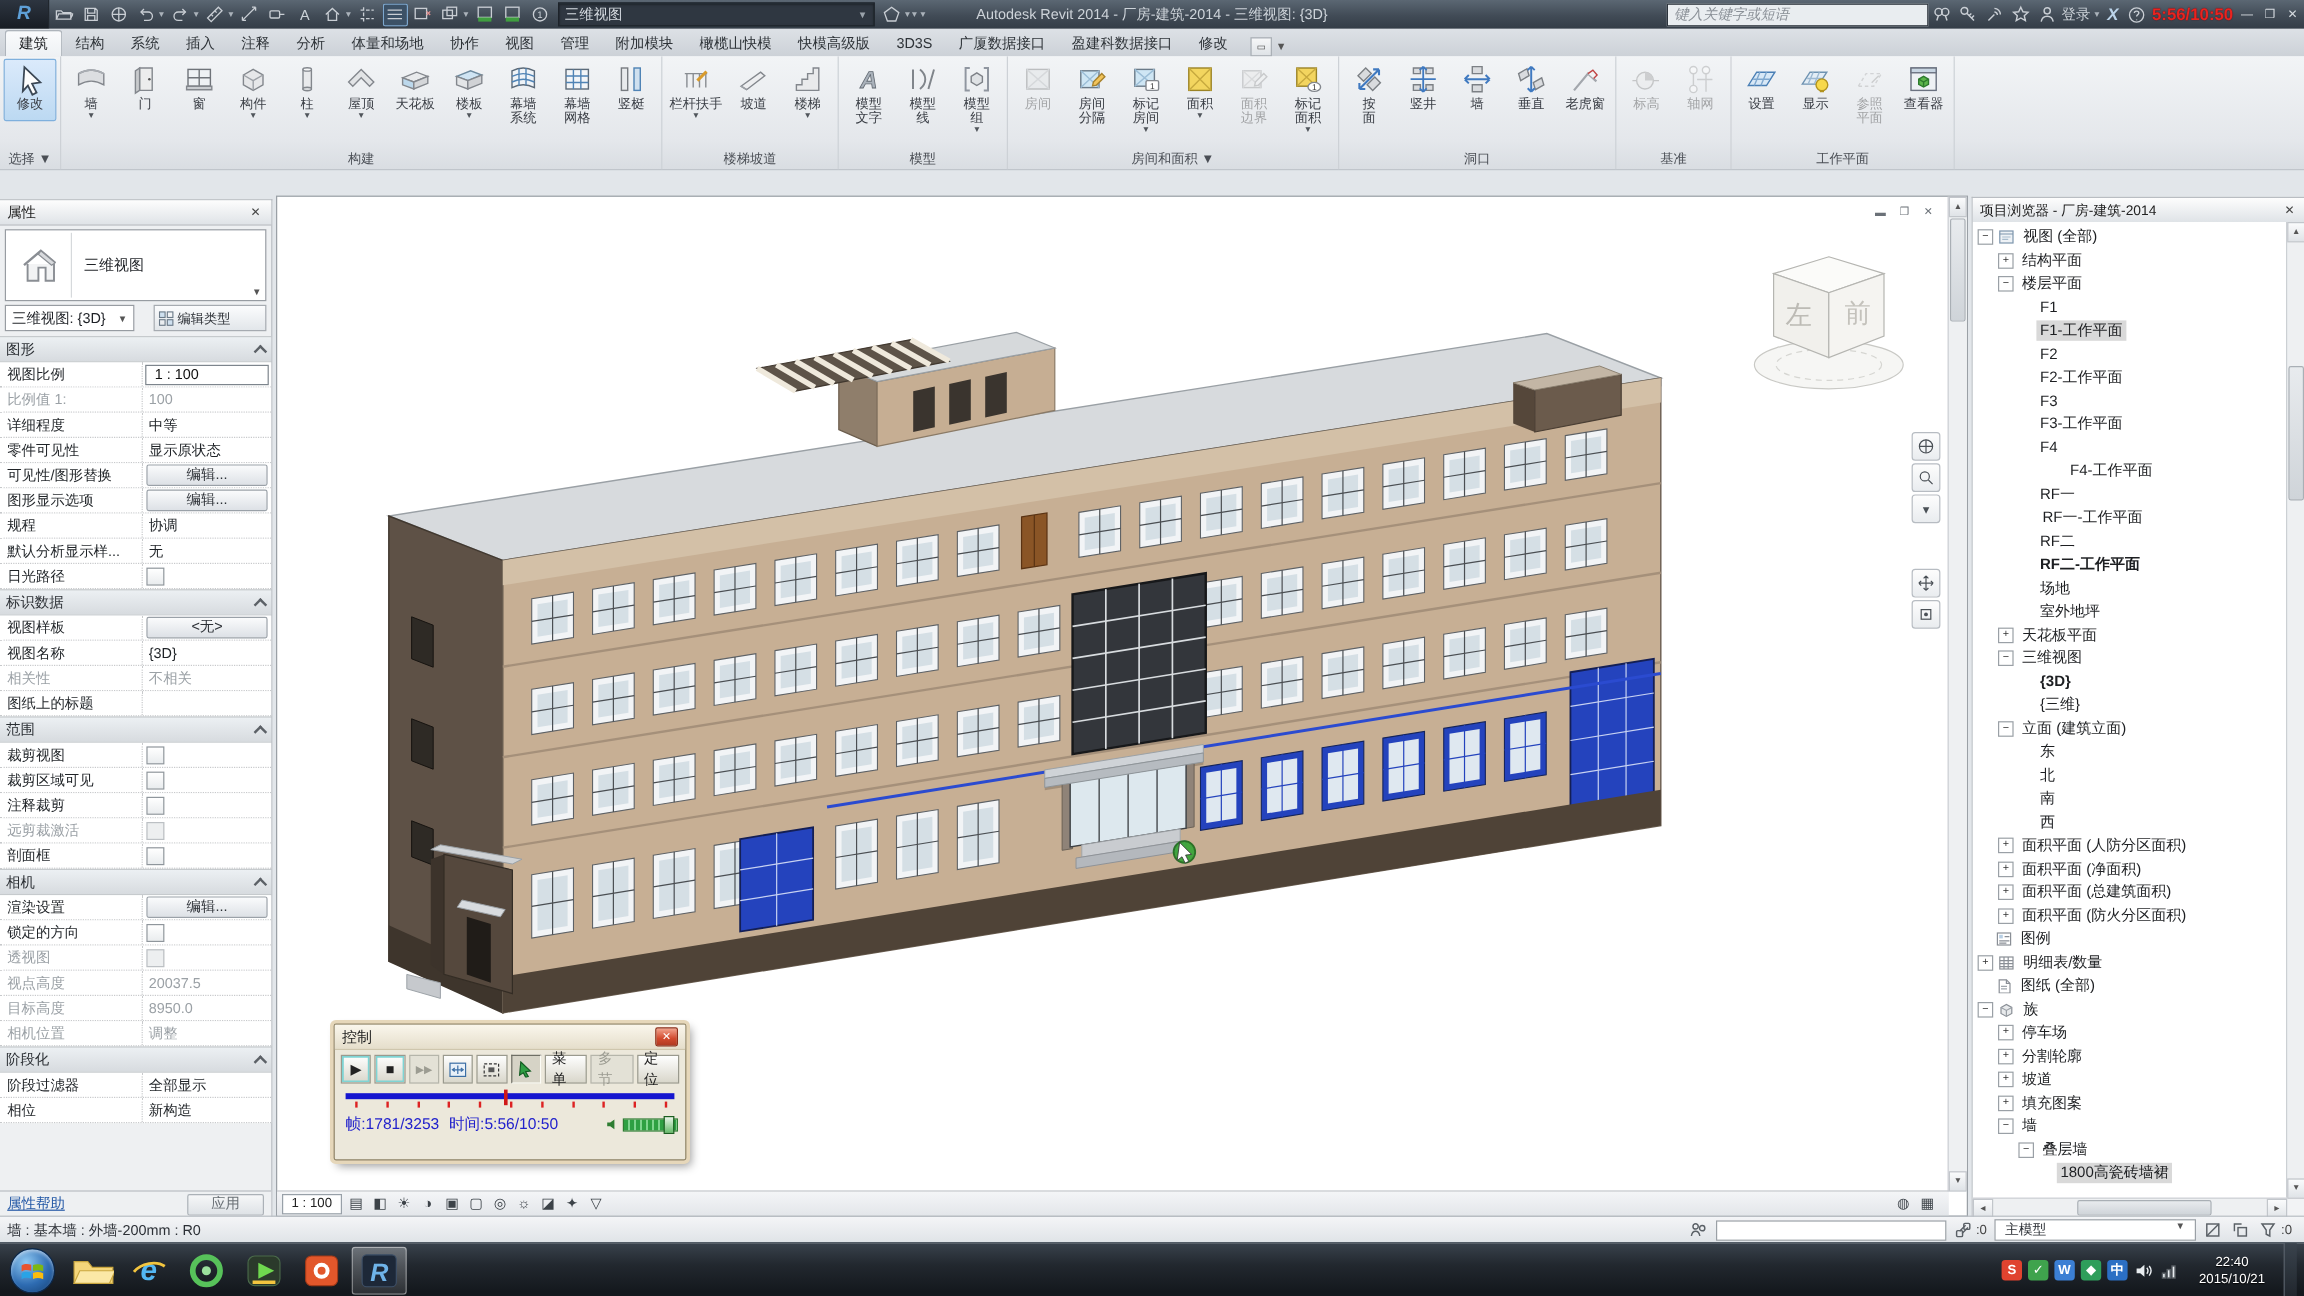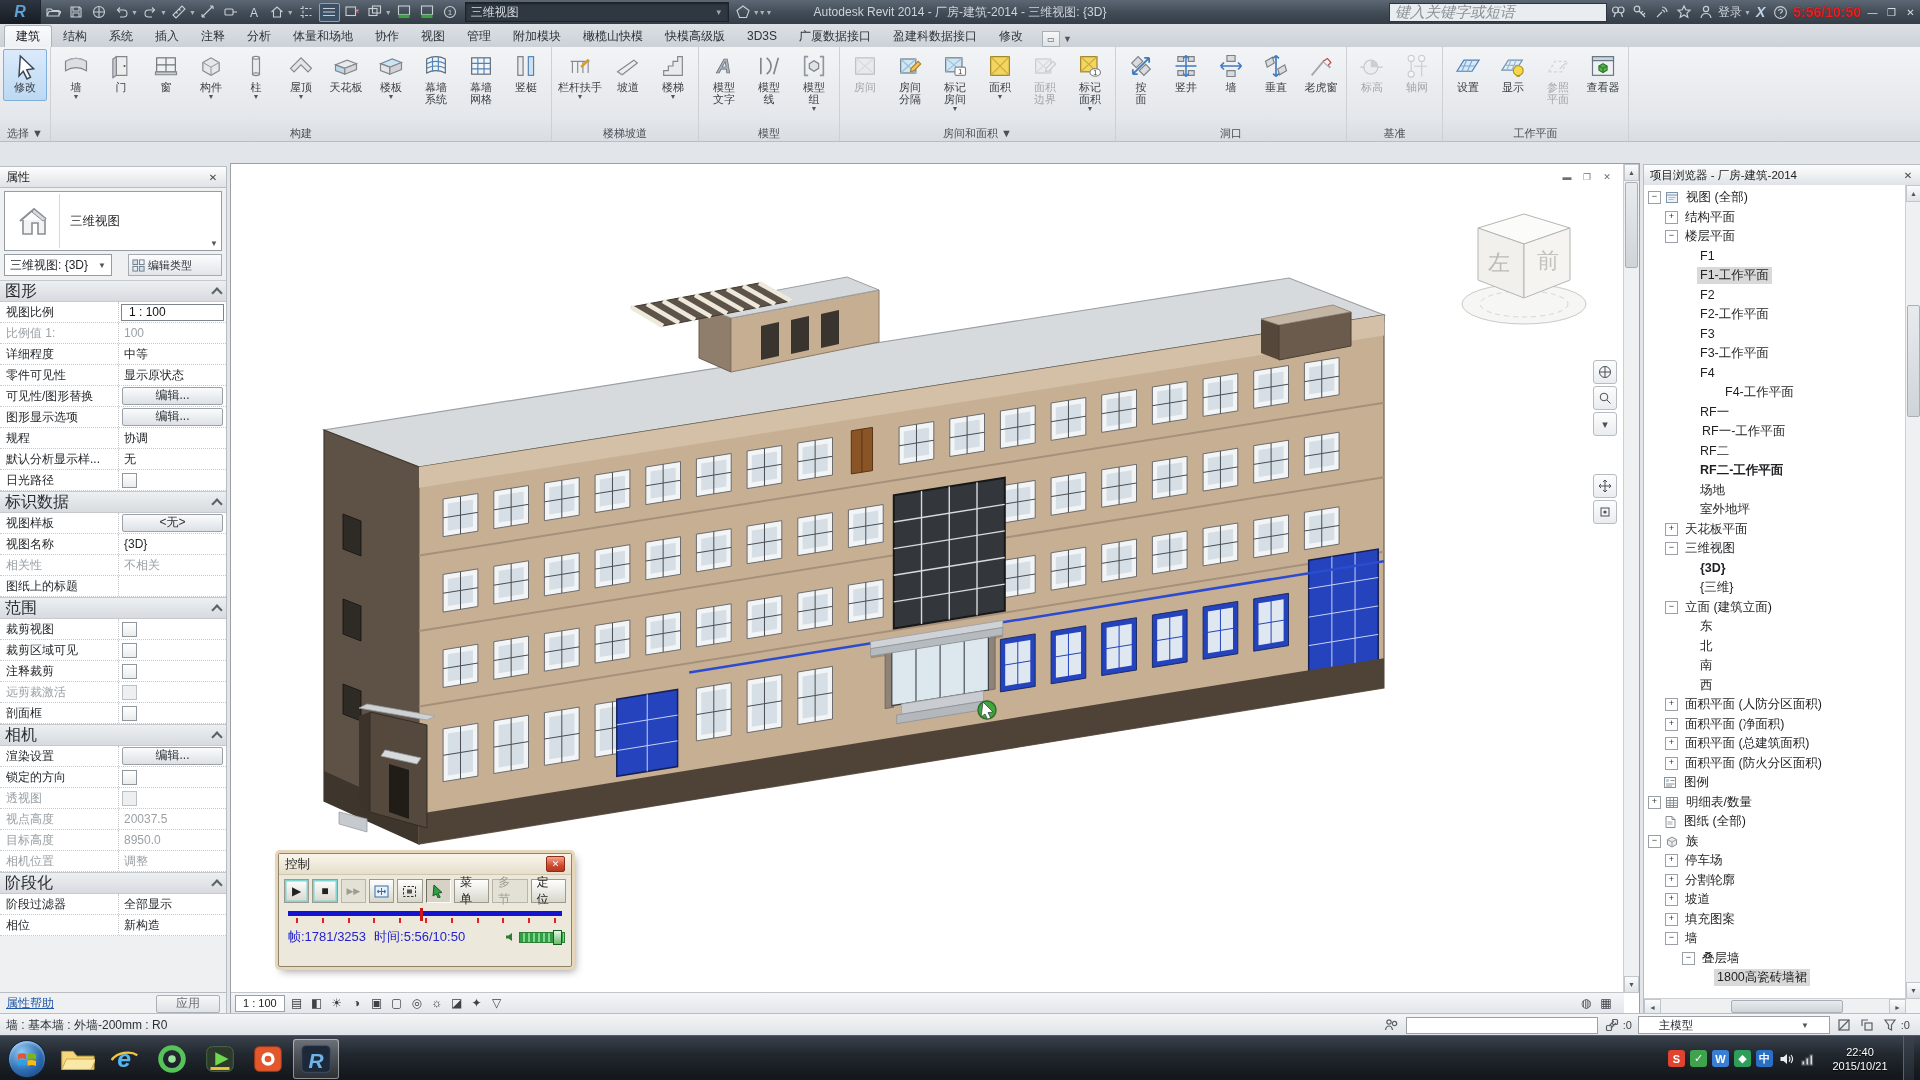--- a/index.html
+++ b/index.html
@@ -11,21 +11,21 @@
     color:#5ea0d8;font-weight:bold;font-style:italic;font-size:16px;border-right:1px solid #20262d;}
   .qai{width:21px;height:19px;margin:0 1px;display:flex;align-items:center;justify-content:center;border-radius:2px;}
   .qai svg{stroke:#c9ced4;fill:none;stroke-width:1.1}
   .qai.active{background:#3c5166;box-shadow:inset 0 0 0 1px #7da7cd;}
   .qadrop{font-size:7px;color:#aab2ba;margin-left:-2px;margin-right:1px}
   #qa-viewbox{width:252px;height:18px;background:#2f3741;border:1px solid #1d232a;box-shadow:inset 0 1px 2px rgba(0,0,0,.4);
     display:flex;align-items:center;padding:0 5px;color:#d5dae0;margin:0 3px;}
   #qa-viewbox .arrow{margin-left:auto;font-size:8px;color:#9aa2aa;}
   #title-text{position:absolute;left:0;right:0;text-align:center;pointer-events:none;color:#cdd3d9;}
   #tb-right{margin-left:auto;display:flex;align-items:center;height:24px;}
-  #searchbox{width:206px;height:17px;background:#e9edf0;border:1px solid #2c343d;color:#8a9097;font-size:15px;
+  #searchbox{width:206px;height:17px;background:#e9edf0;border:1px solid #2c343d;color:#8a9097;font-size:12px;
     display:flex;align-items:center;padding:0 5px;font-style:italic;}
   .tbico{width:20px;height:18px;display:flex;align-items:center;justify-content:center;margin:0 1px;}
   .tbico svg{stroke:#c9ced4;fill:none;stroke-width:1.2}
   #login-label{margin:0 4px 0 1px;color:#ccd2d8}
   #exchange-x{color:#bcd4ea;font-weight:bold;font-style:italic;font-size:14px;margin:0 4px;}
   #rec-timer{color:#e8241f;font-weight:bold;font-size:14px;letter-spacing:0;margin:0 2px;text-shadow:0 0 1px #501;}
   .wbtn{width:17px;height:15px;display:flex;align-items:center;justify-content:center;color:#d7dce1;font-size:10px;margin:0 1px;}
   
   #tabrow{position:absolute;left:0;top:24px;right:0;height:23px;background:linear-gradient(#dde1e6,#ccd1d7);
     display:flex;align-items:flex-end;padding-left:4px;border-bottom:1px solid #f2f4f6;}
@@ -59,21 +59,21 @@
   #tsel .th-img{width:54px;height:54px;border-right:1px solid #d6d9dc;display:flex;align-items:center;justify-content:center;}
   #tsel .th-lab{font-size:12.5px;color:#1e2126;margin-left: 10px;}
   #tsel .th-arr{margin-left:auto;align-self:flex-end;font-size:8px;color:#555;padding:0 3px 2px 0;}
   #irow{position:absolute;left:4px;right:4px;top:87px;height:22px;display:flex;gap:16px;}
   #icombo{flex:1;background:#fff;border:1px solid #979ca2;font-size:12px;color:#1e2126;display:flex;align-items:center;padding:0 5px;}
   #icombo .arrow{margin-left:auto;font-size:8px;color:#555;}
   #etype{width:86px;border:1px solid #a6abb1;background:linear-gradient(#fbfcfd,#e2e6ea);font-size:11px;color:#2c3036;
     display:flex;align-items:center;gap:3px;padding:0 3px;}
   #ptable{position:absolute;left:0;right:0;top:113px;}
   .pgroup{height:20px;background:linear-gradient(#ecf0f3,#d7dbdf);border-top:1px solid #c6cacd;border-bottom:1px solid #c6cacd;
-    font-size:16px;color:#2b2f34;display:flex;align-items:center;padding:0 5px;}
+    font-size:12px;color:#2b2f34;display:flex;align-items:center;padding:0 5px;}
   .chev{margin-left:auto;width:6px;height:6px;border-left:2px solid #5c6167;border-top:2px solid #5c6167;transform:rotate(45deg);margin-top:3px;}
   .prow{height:20px;display:flex;border-bottom:1px dotted #c7c9cb;font-size:12px;background:#fff;align-items:center;}
   .plab{width:112px;align-self:stretch;display:flex;align-items:center;padding-left:6px;border-right:1px dotted #c7c9cb;color:#1f2327;white-space:nowrap;overflow:hidden;}
   .plab.dis{color:#9ba1a6}
   .pval{flex:1;padding-left:5px;color:#1f2327;white-space:nowrap;overflow:hidden;}
   .pval.dis{color:#9ba1a6}
   .pval-input{flex:1;margin:1px 2px;border:1px solid #7d858d;background:#fff;height:15px;font-size:12px;padding-left:7px;color:#111;}
   .pbtn{flex:1;margin:1px 3px;border:1px solid #9aa1a8;background:linear-gradient(#fafbfc,#dde1e6);border-radius:2px;
     font-size:12px;color:#2c3036;text-align:center;height:16px;line-height:15px;}
   .pchk{width:13px;height:13px;border:1px solid #8f969c;background:linear-gradient(#fff,#e9ecee);margin-left:3px;}
@@ -134,21 +134,21 @@
   .tlab.sel{background:#d9d9d9;}
   .tlab.bold{font-weight:bold;}
   #btv{position:absolute;right:0;top:20px;width:15px;bottom:15px;background:#eef0f2;border-left:1px solid #ccd0d4;}
   #bth{position:absolute;left:0;right:15px;bottom:0;height:15px;background:#eef0f2;border-top:1px solid #ccd0d4;display:flex;}
   #bth .mid{flex:1;position:relative;}
   
   #statusbar{position:absolute;left:0;top:1013px;right:0;height:22px;background:linear-gradient(#f4f5f7,#dfe3e7);
     border-top:1px solid #b9bec4;display:flex;align-items:center;font-size:12px;color:#2c3036;padding:0 6px;}
   #sb-right{margin-left:auto;display:flex;align-items:center;gap:6px;margin-right:4px;}
   .sb-input{width:190px;height:15px;border:1px solid #9aa0a6;background:#fff;}
-  .sb-sel{width:150px;height:16px;border:1px solid #9aa0a6;background:#fff;display:flex;align-items:center;padding:0 20px;font-size:11.5px;}
+  .sb-sel{width:150px;height:16px;border:1px solid #9aa0a6;background:#fff;display:flex;padding:0 8px;font-size:11.5px;}
   .sb-sel .arrow{margin-left:auto;font-size:8px;color:#555}
   .sbico{width:17px;height:16px;display:flex;align-items:center;justify-content:center;}
   .sbico svg{stroke:#5a6066;fill:none;stroke-width:1.2}
   .sbcount{font-size:11px;color:#444;margin-left:-4px;}
   
   #taskbar{position:absolute;left:0;top:1035px;right:0;height:45px;
     background:linear-gradient(#39424c,#22282f 40%,#14181d 90%);border-top:1px solid #525c66;display:flex;align-items:center;}
   #startorb{width:36px;height:36px;border-radius:50%;margin:0 6px 0 8px;
     background:radial-gradient(circle at 35% 30%,#8ec8f2,#2e6cb2 55%,#133c6e);border:1px solid #0c2748;
     display:flex;align-items:center;justify-content:center;box-shadow:inset 0 2px 3px rgba(255,255,255,.5);}

